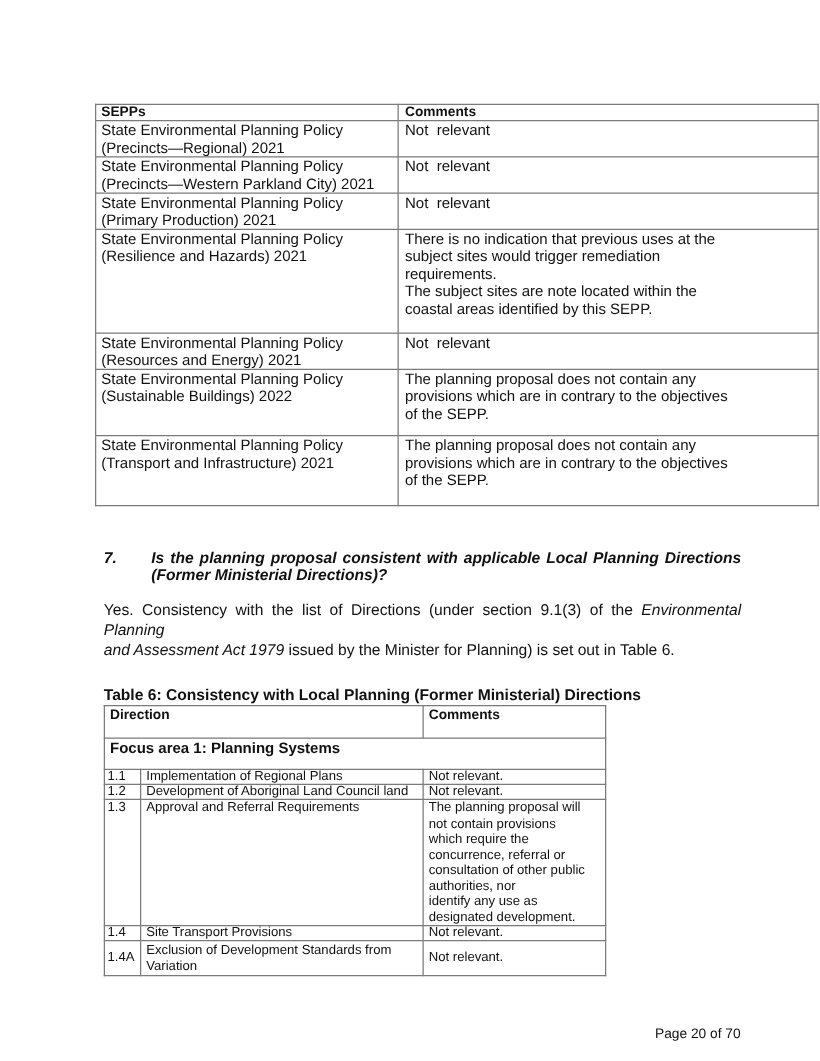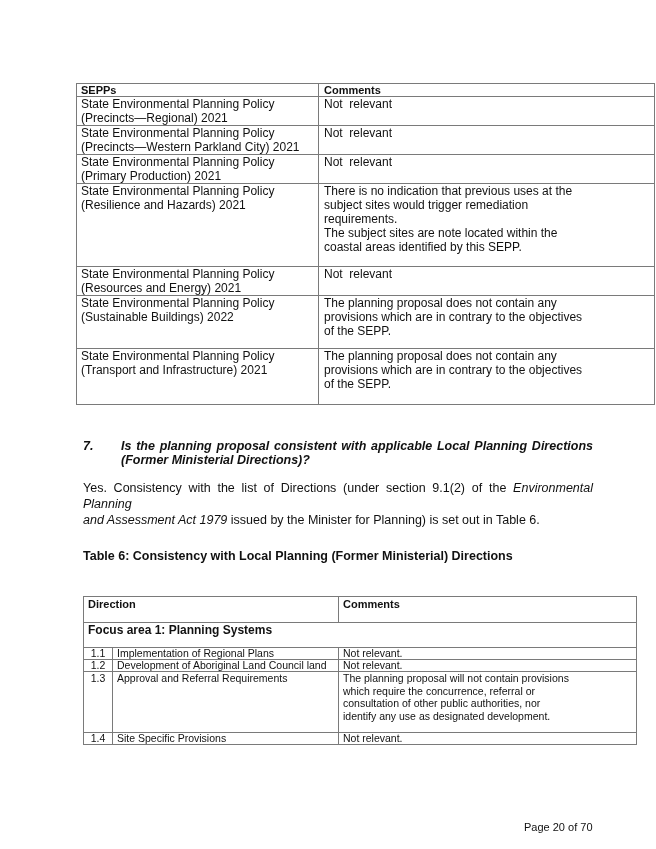--- a/index.html
+++ b/index.html
@@ -34,25 +34,25 @@
   .q-text .l1 { display: block; text-align: justify; text-align-last: justify; }
   .para {
     left: 83px; top: 480px; width: 510px; font-size: 12.5px; line-height: 16px;
     text-align: justify;
   }
   .para .l1 { display: block; text-align: justify; text-align-last: justify; }
   .tbl-caption { left: 83px; top: 525px; font-size: 12.5px; font-weight: bold; margin-top: 24px; }
 
   
   table.t2 {
-    position: absolute; left: 83px; top: 596px; width: 554px;
+    position: absolute; left: 83px; top: 564px; width: 402px;
     border-collapse: collapse; font-size: 10.5px; line-height: 12.5px;
   }
   table.t2 td { border: 1px solid #7a7a7a; vertical-align: top; padding: 0 4px; }
-  table.t2 td.num { width: 24px; text-align: center; padding: 0 2px; }
+  table.t2 td.num { width: 24px; text-align: left; padding: 0 2px; }
   table.t2 td.dir { width: 217px; }
   table.t2 tr.hdr td { font-weight: bold; font-size: 11px; height: 24px; padding-top: 1px; }
   table.t2 tr.focus td { font-weight: bold; font-size: 12px; height: 23px; padding-top: 1px; }
   table.t2 tr.r11 td, table.t2 tr.r12 td, table.t2 tr.r14 td { height: 11px; line-height: 11px; }
   table.t2 tr.r13 td { height: 60px; }
   table.t2 tr.r14a td { height: 27px; vertical-align: middle; }
 
   .page-num { left: 524px; top: 821px; font-size: 11px; }
 </style>
 </head>
@@ -109,21 +109,21 @@
 </tbody>
   </table>
 
 <div class="abs q-num">7.</div>
 <div class="abs q-text">
   <span class="l1">Is the planning proposal consistent with applicable Local Planning Directions</span>
   <span>(Former Ministerial Directions)?</span>
 </div>
 
 <div class="abs para">
-  <span class="l1"><span>Yes. Consistency with the list of Directions (under section 9.1(2) of the </span><i>Environmental Planning</i></span>
+  <span class="l1"><span>Yes. Consistency with the list of Directions (under section 9.1(3) of the </span><i>Environmental Planning</i></span>
   <span><i>and Assessment Act 1979</i><span> issued by the Minister for Planning) is set out in Table 6.</span></span>
 </div>
 
 <div class="abs tbl-caption">Table 6: Consistency with Local Planning (Former Ministerial) Directions</div>
 
 <table class="t2">
   <tbody>
       <tr class="hdr">
     <td colspan="2">Direction</td>
     <td>Comments</td>
@@ -146,19 +146,27 @@
     <td class="dir">Approval and Referral Requirements</td>
     <td>
       <span>The planning proposal will not contain provisions</span><br>
       <span>which require the concurrence, referral or</span><br>
       <span>consultation of other public authorities, nor</span><br>
       <span>identify any use as designated development.</span>
     </td>
   </tr>
   <tr class="r14">
     <td class="num">1.4</td>
-    <td class="dir">Site Specific Provisions</td>
+    <td class="dir">Site Transport Provisions</td>
+    <td>Not relevant.</td>
+  </tr>
+  <tr class="r14a">
+    <td class="num">1.4A</td>
+    <td class="dir">
+      <span>Exclusion of Development Standards from</span><br>
+      <span>Variation</span>
+    </td>
     <td>Not relevant.</td>
   </tr>
 </tbody>
   </table>
 
 <div class="abs page-num">Page 20 of 70</div>
 
 </body></html>

